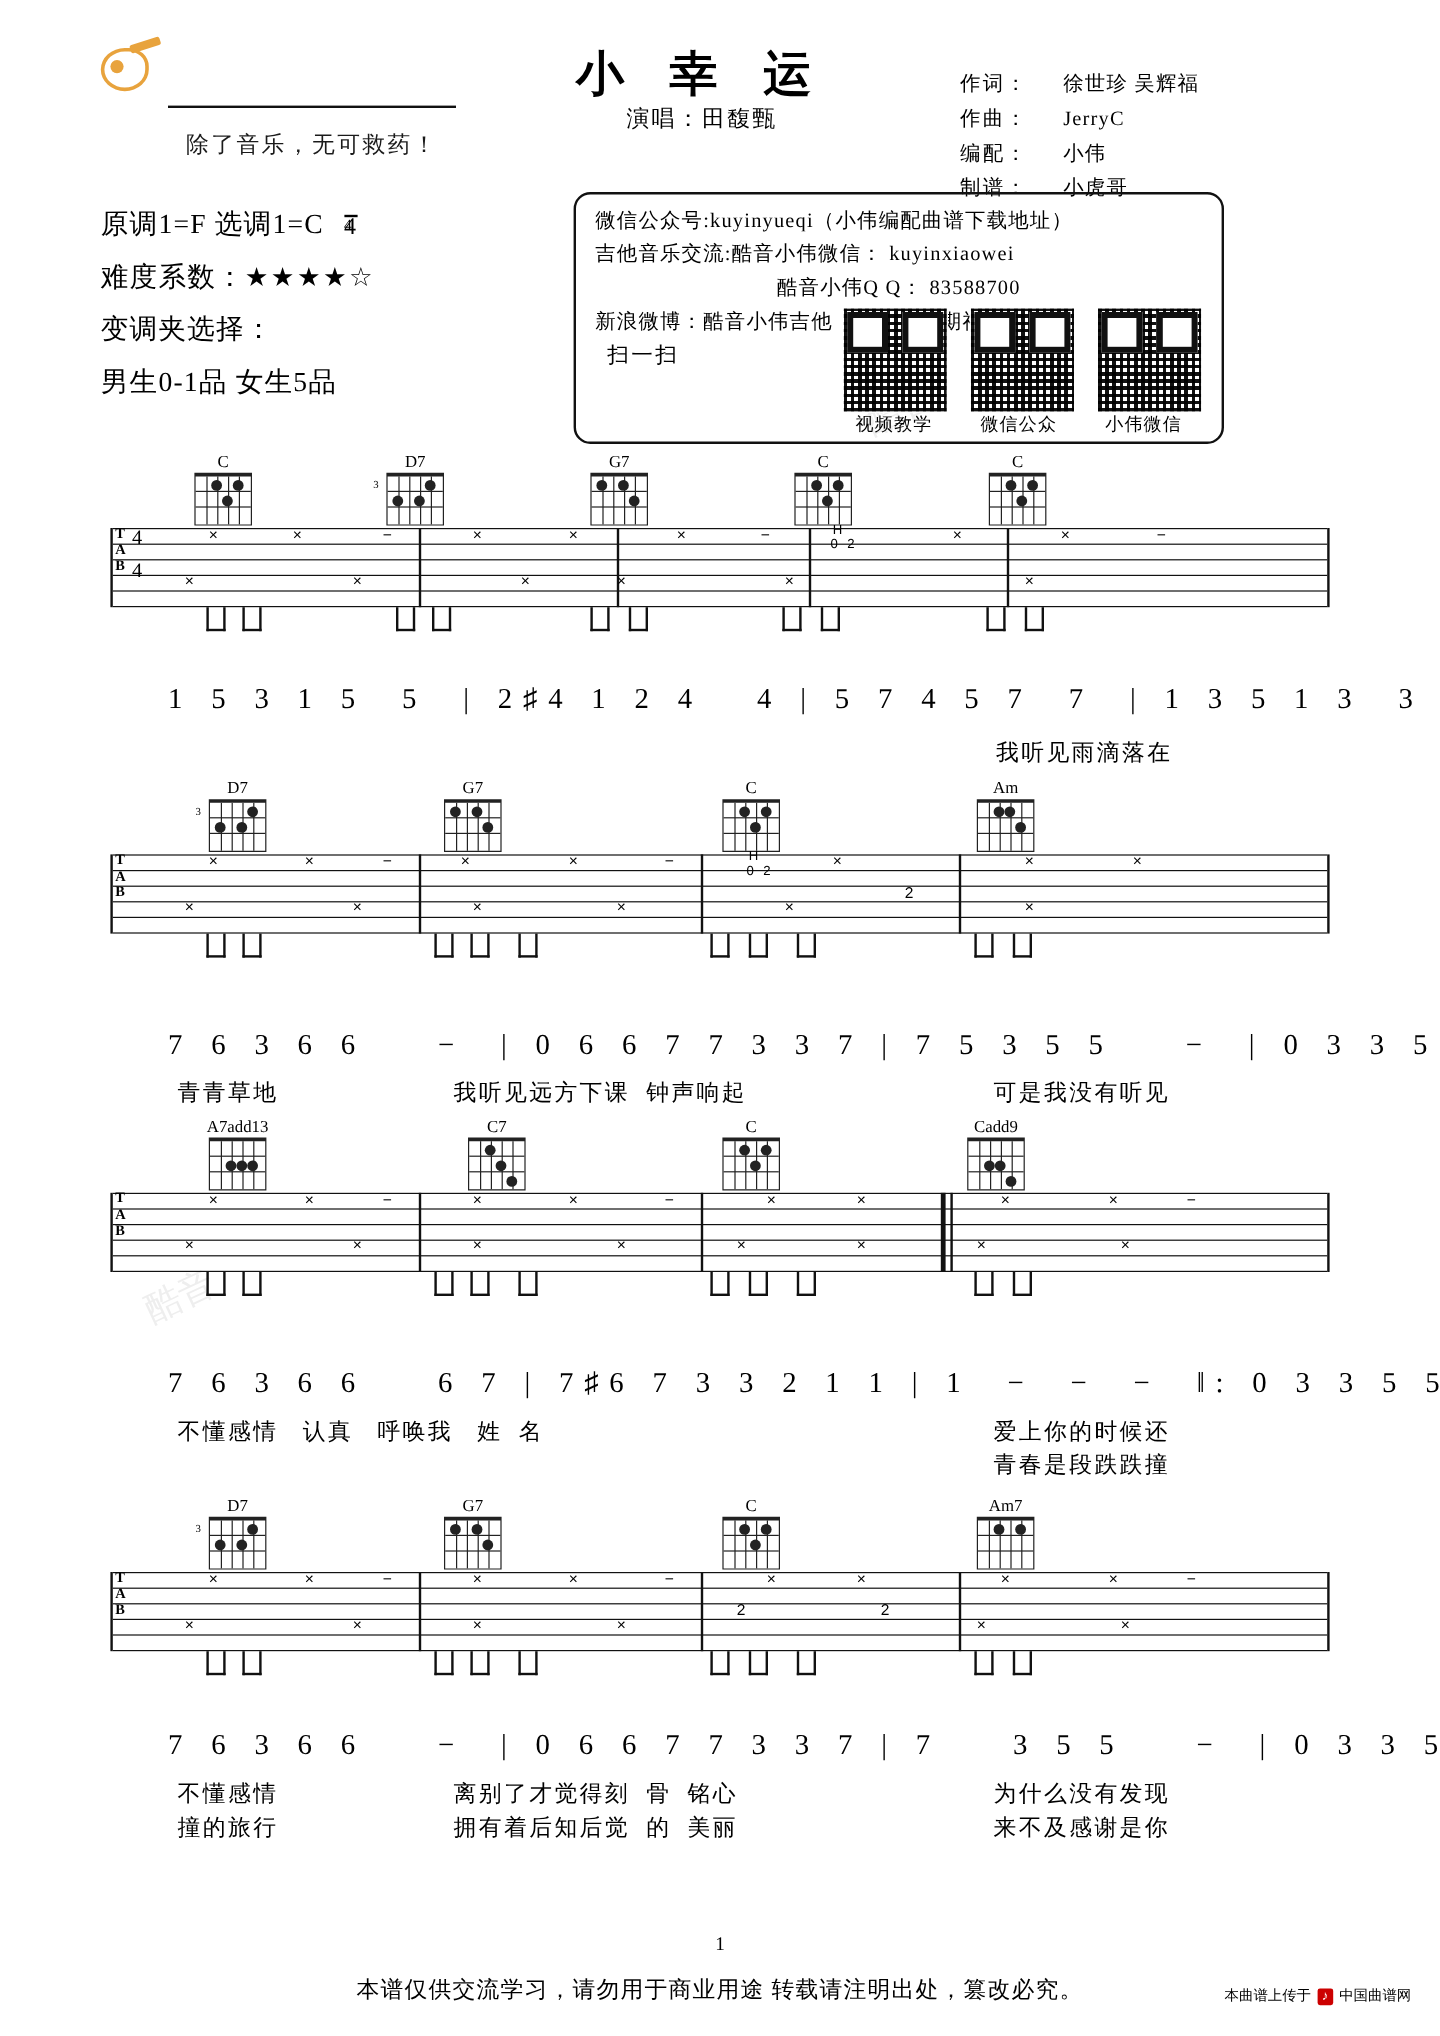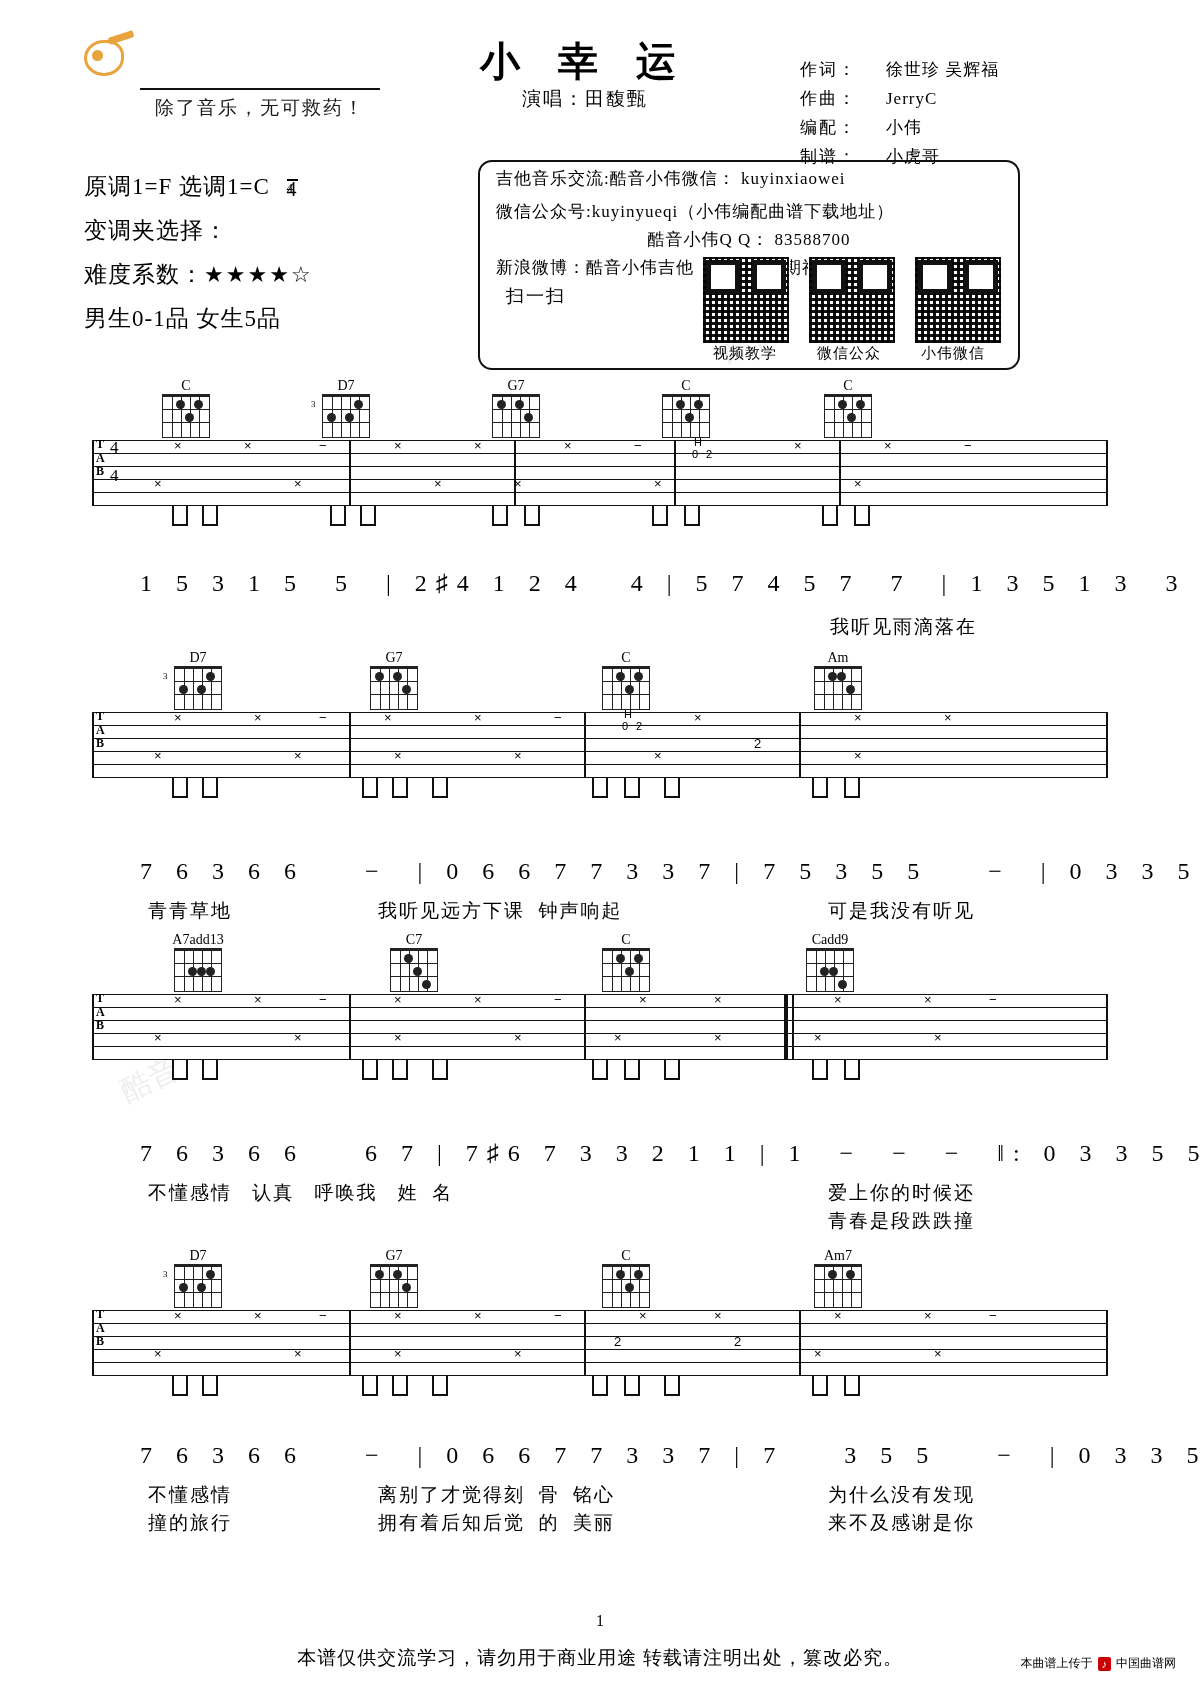--- a/index.html
+++ b/index.html
@@ -27,21 +27,21 @@
   }
   .logo-icon .dot{
     position:absolute;left:14px;top:20px;width:11px;height:11px;border-radius:50%;background:#E8A33D;
   }
   .logo-text{
     font-family:"DejaVu Sans", sans-serif;
     font-weight:bold;font-size:33px;letter-spacing:1px;color:#1a1a1a;margin-left:4px;
   }
   .logo-sub{
     margin-top:12px;text-align:center;font-size:19px;color:#1a1a1a;letter-spacing:2px;
-    border-top:2px solid #111;padding-top:5px;width:240px;margin-left:62px;
+    border-top:2px solid #111;padding-top:18px;width:240px;margin-left:62px;
   }
 
   .song-title{
     position:absolute;left:420px;top:34px;width:330px;text-align:center;
     font-size:40px;font-weight:bold;letter-spacing:14px;
   }
   .singer{
     position:absolute;left:420px;top:86px;width:330px;text-align:center;
     font-size:19px;letter-spacing:2px;
   }
@@ -155,30 +155,30 @@
   </div>
 
   <div class="leftinfo">
     <div>
       <span>原调1=F  选调1=C</span>
       <span class="frac">
         <span class="num">4</span>
         <span class="den">4</span>
       </span>
     </div>
-    <div>变调夹选择：</div>
     <div>
       <span>难度系数：</span><span class="stars">★★★★☆</span>
     </div>
+    <div>变调夹选择：</div>
     <div>男生0-1品   女生5品</div>
   </div>
 
   <div class="infobox">
+    <div class="line" style="margin-top:10px">微信公众号:kuyinyueqi（小伟编配曲谱下载地址）</div>
     <div class="line">吉他音乐交流:酷音小伟微信： kuyinxiaowei</div>
-    <div class="line" style="margin-top:10px">微信公众号:kuyinyueqi（小伟编配曲谱下载地址）</div>
     <div class="line c">酷音小伟Q Q： 83588700</div>
     <div class="line">新浪微博：酷音小伟吉他（粉微博定期福利放送）</div>
     <div class="scan">扫一扫</div>
     <div class="qrs">
       <div class="qr"></div>
       <div class="qr"></div>
       <div class="qr"></div>
     </div>
     <div class="qrlabels">
       <span>视频教学</span>

